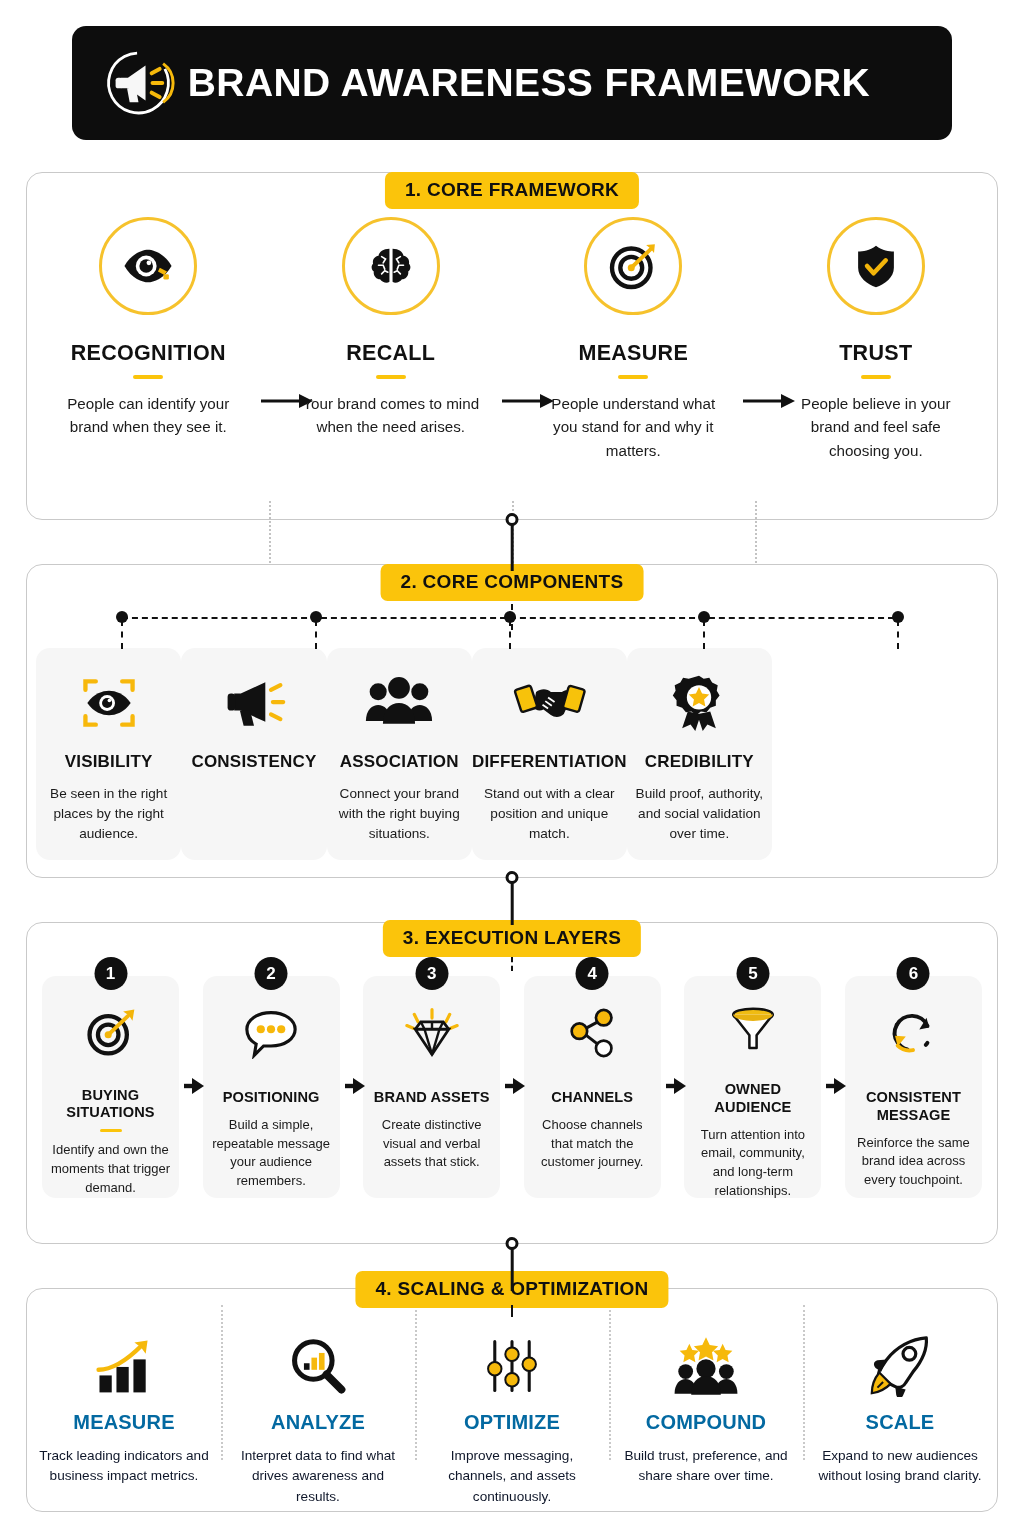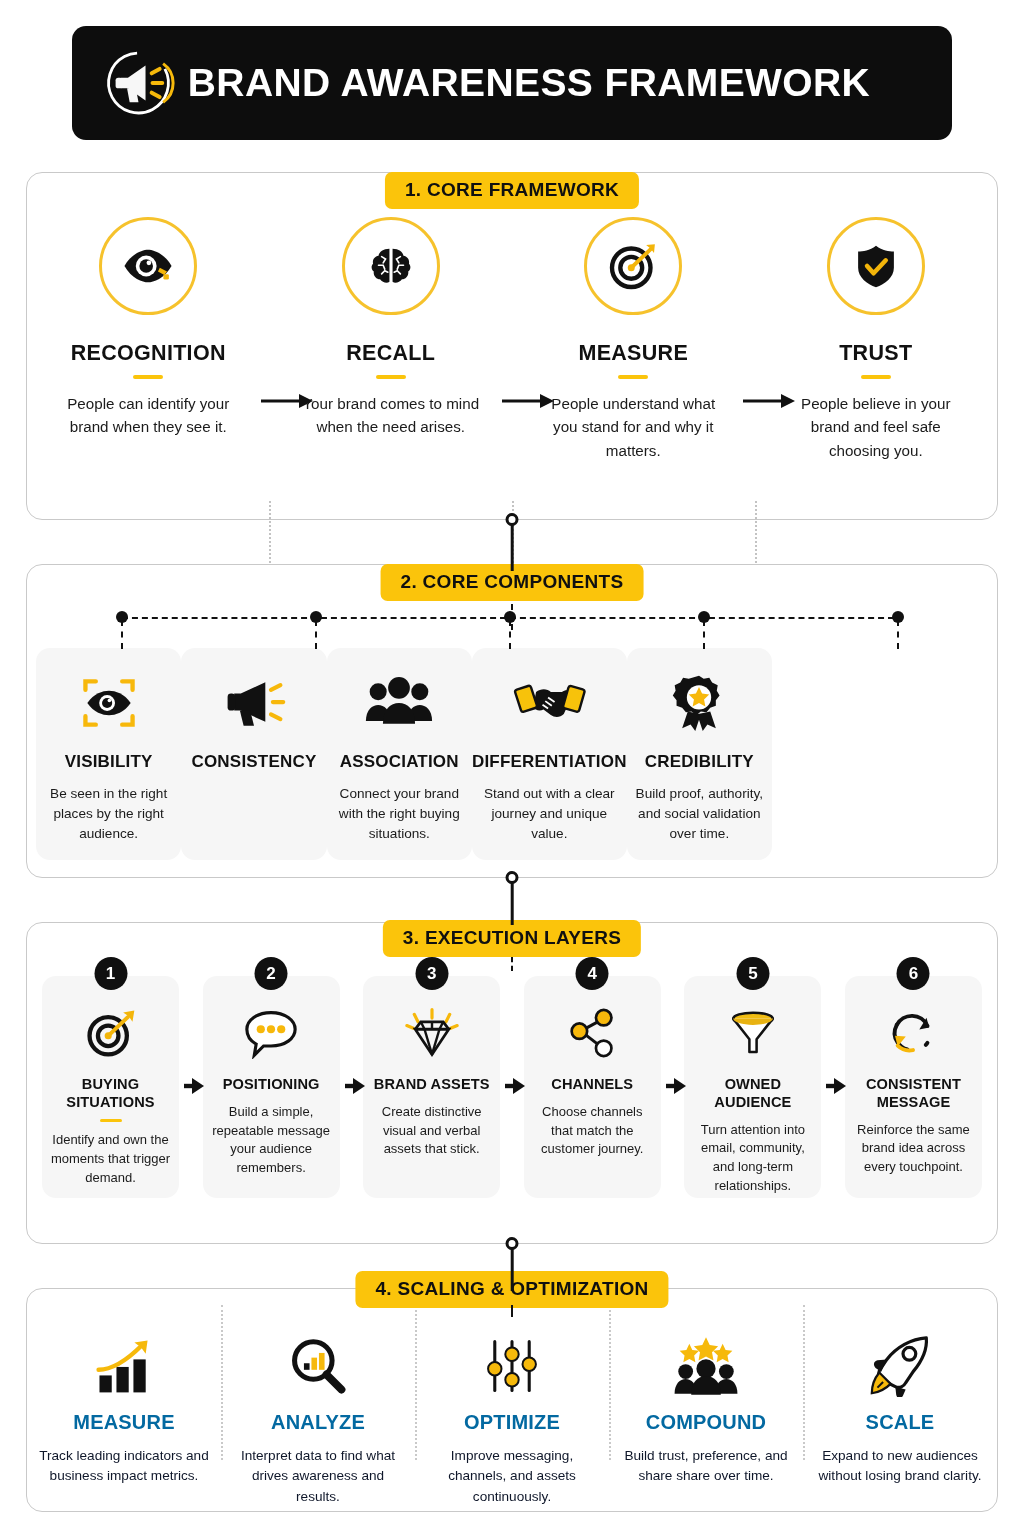--- a/index.html
+++ b/index.html
@@ -151,21 +151,21 @@
     padding-top:26px;
   }
   .s3-num{
     position:absolute; left:50%; transform:translateX(-50%);
     top:-19px; width:33px; height:33px; border-radius:50%;
     background:#101010; color:#fff; font-size:17px; font-weight:bold;
     display:flex; align-items:center; justify-content:center; z-index:5;
   }
   .s3-ico{ height:62px; display:flex; align-items:center; justify-content:center; }
   .s3-title{
-    margin-top:12px; font-size:14.6px; font-weight:bold; letter-spacing:.1px;
+    margin-top:25px; font-size:14.6px; font-weight:bold; letter-spacing:.1px;
     text-align:center; color:#111; line-height:1.22;
   }
   .s3-rule{ width:22px; height:3.4px; background:#FBC40B; margin-top:7px; border-radius:2px; }
   .s3-desc{
     margin-top:9px; font-size:13px; line-height:1.45;
     text-align:center; color:#1b1b1b; width:124px;
   }
   .s3-arrow{
     position:absolute; top:100px; right:-26px; width:22px; height:20px; z-index:4;
   }
@@ -382,21 +382,21 @@
         <g stroke="#fff" stroke-width="1.9" fill="none">
           <path d="M33 30 l6 4"></path>
             <path d="M36 26 l7 5"></path>
             <path d="M39 22 l7 5"></path>
         </g>
         <rect x="6" y="11" width="18" height="25" rx="2.6" fill="#F7C20B" stroke="#111" stroke-width="2.6" transform="rotate(-18 15 23)"></rect>
         <rect x="58" y="11" width="18" height="25" rx="2.6" fill="#F7C20B" stroke="#111" stroke-width="2.6" transform="rotate(16 67 23)"></rect>
       </svg>
     </div>
     <div class="s2-title">DIFFERENTIATION</div>
-    <div class="s2-desc">Stand out with a clear journey and unique value.</div>
+    <div class="s2-desc">Stand out with a clear position and unique match.</div>
   </div>
 
   <div class="s2-card">
     <div class="s2-ico">
       <svg viewBox="0 0 64 62" width="60" height="58">
         <path d="M20 40 l-6 18 9 -4 5 7 6 -18 z" fill="#111"></path>
         <path d="M44 40 l6 18 -9 -4 -5 7 -6 -18 z" fill="#111"></path>
         <path d="M32 2 l5 3 6 -1 3 5 6 3 -1 6 3 5 -4 5 0 6 -6 2 -4 5 -6 -1 -5 4 -5 -4 -6 1 -4 -5 -6 -2 0 -6 -4 -5 3 -5 -1 -6 6 -3 3 -5 6 1 z" fill="#111"></path>
         <circle cx="32" cy="25" r="13" fill="#fff"></circle>
         <path d="M32 14 l3.3 6.9 7.6 1 -5.5 5.3 1.4 7.5 -6.8 -3.7 -6.8 3.7 1.4 -7.5 -5.5 -5.3 7.6 -1 z" fill="#F7B80B"></path>

